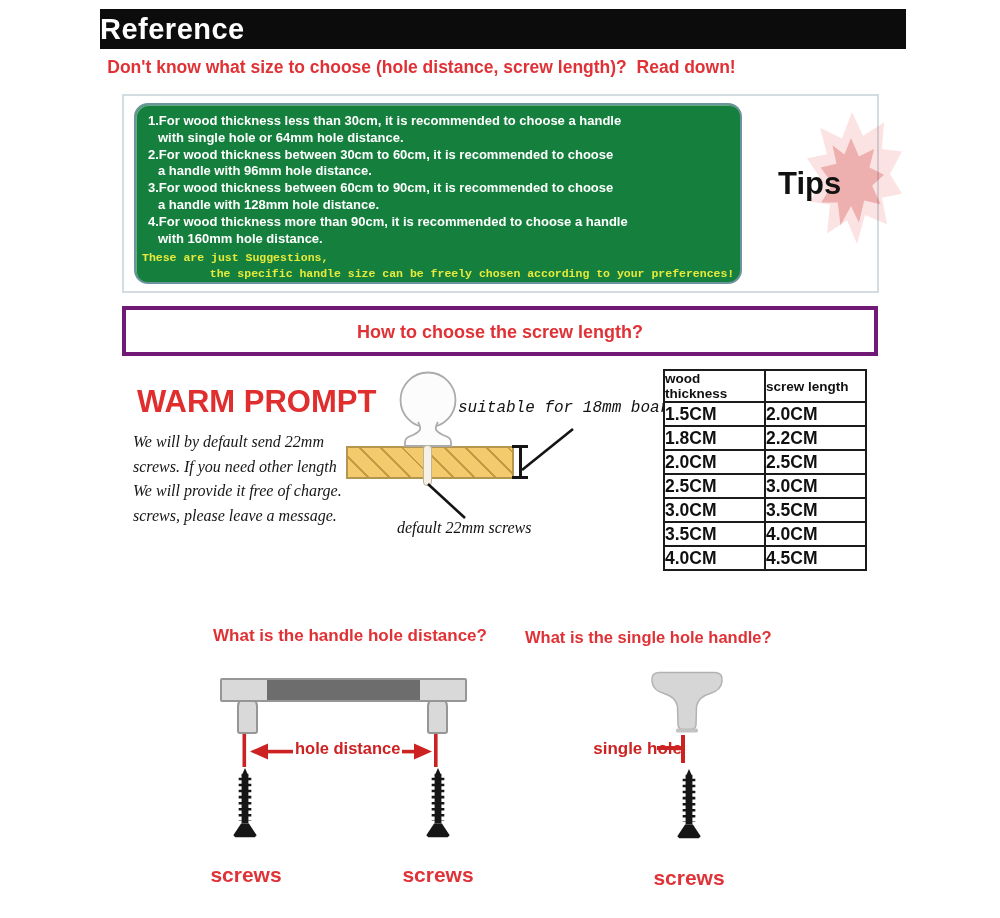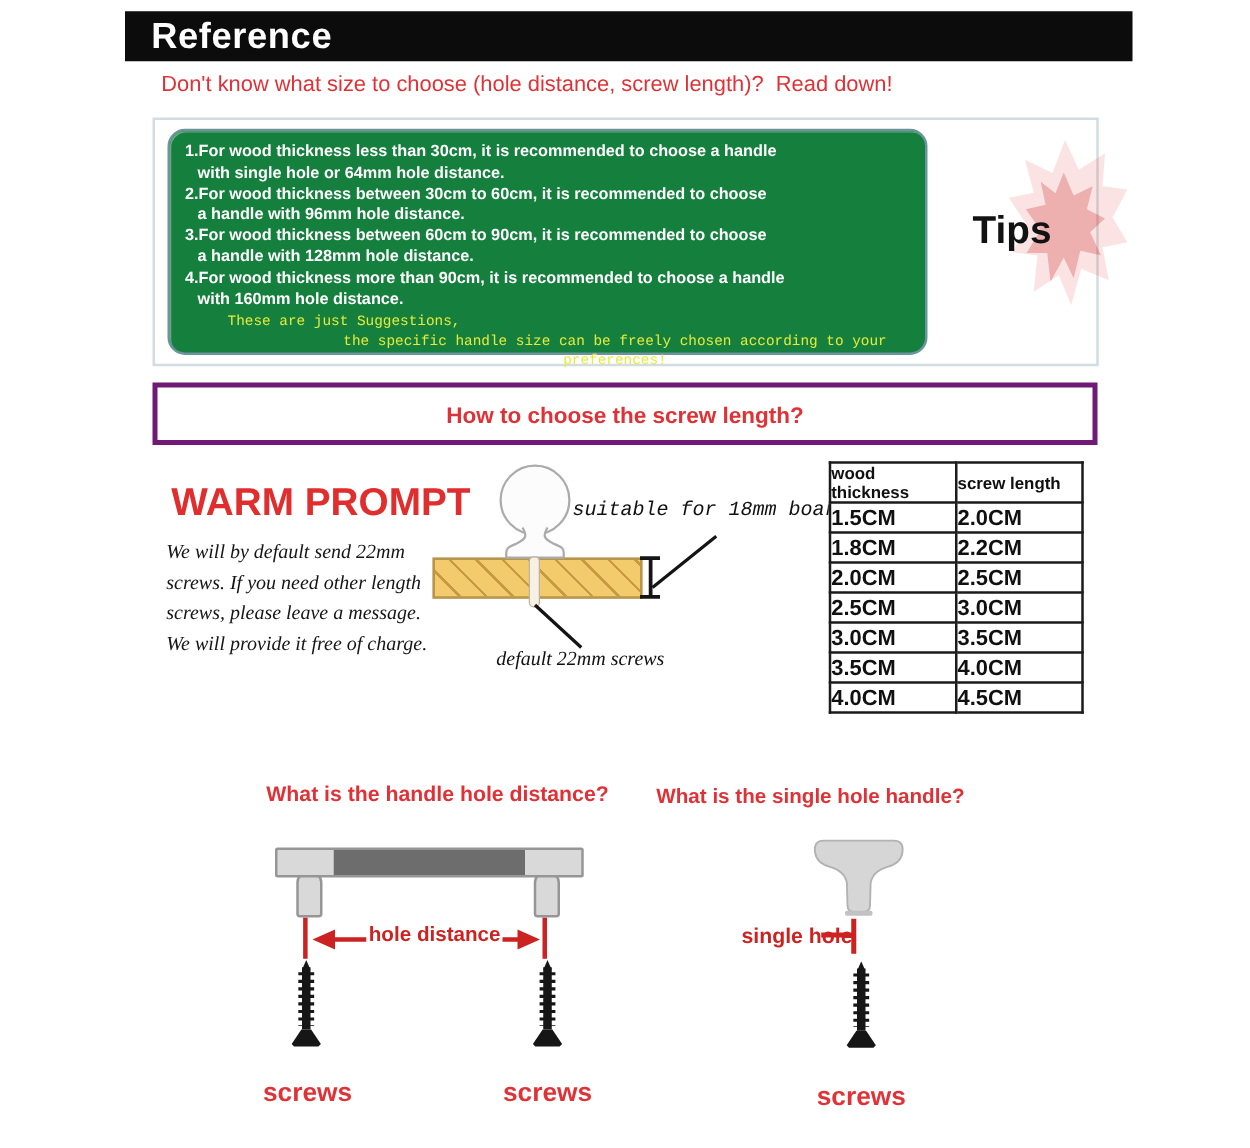--- a/index.html
+++ b/index.html
@@ -3,37 +3,37 @@
 <meta charset="utf-8">
 <style>
   html,body { margin:0; padding:0; background:#fff; }
   .page { position:relative; width:1000px; height:918px; background:#ffffff;
           font-family:"Liberation Sans",sans-serif; overflow:hidden; }
   .abs { position:absolute; }
 
   
   .banner { left:100px; top:9px; width:806px; height:40px; background:#0c0c0c;
             color:#fff; font-size:29px; font-weight:bold; line-height:40px;
-            padding-left:21px; box-sizing:border-box; letter-spacing:0.5px; }
+            box-sizing:border-box; letter-spacing:0.5px; }
 
   .intro { left:0; top:57px; width:843px; text-align:center; color:#e03236;
-           font-weight:normal; font-size:17.5px; white-space:pre; }
+           font-weight:bold; font-size:17.5px; white-space:pre; }
 
   
   .box1 { left:122px; top:94px; width:757px; height:199px;
           border:2px solid #d3dde1; box-sizing:border-box; background:#fff; }
   .tealbox { left:134px; top:103px; width:608px; height:181px; background:#15803d;
              border:2px solid #6b949c; border-radius:14px; box-sizing:border-box;
              color:#fff; font-weight:bold; font-size:13px;
              box-shadow:inset 1px 1px 0 rgba(255,255,255,.35); z-index:2; }
   .tips-list { padding:8px 0 0 12px; line-height:16.8px; }
   .tip-l2 { padding-left:10px; }
   .note { font-family:"Liberation Mono","DejaVu Sans Mono",monospace; color:#e7ea3c;
-          font-weight:normal; font-size:11.5px; line-height:15.5px;
-          padding-left:6px; margin-top:3px;margin-left:40px; }
+          font-weight:bold; font-size:11.5px; line-height:15.5px;
+          padding-left:6px; margin-top:3px; }
   .note2 { padding-left:62px;text-align:center; }
 
   .star1 { left:802px; top:112px; width:100px; height:132px; background:rgba(224,60,60,0.14);
            clip-path:polygon(50% 0%,61% 18%,82% 8%,80% 28%,100% 30%,88% 47%,100% 62%,80% 65%,85% 85%,63% 78%,55% 100%,45% 82%,25% 92%,28% 70%,8% 68%,20% 52%,5% 35%,25% 32%,18% 12%,40% 20%); }
   .star2 { left:818px; top:138px; width:66px; height:92px; background:rgba(205,40,40,0.28);
            clip-path:polygon(50% 0%,62% 20%,85% 12%,78% 32%,100% 40%,82% 52%,95% 72%,70% 68%,62% 92%,50% 74%,34% 95%,30% 70%,5% 70%,22% 50%,4% 32%,28% 28%,22% 8%,40% 18%); }
   .tips-label { left:778px; top:166px; font-size:31px; font-weight:bold; color:#121212; }
 
   
   .box2 { left:122px; top:306px; width:756px; height:50px; border:4px solid #701a75;
@@ -139,22 +139,22 @@
   </div>
 
   <section class="abs box2">
     <span>How to choose the screw length?</span>
   </section>
 
   <div class="abs wp-title">WARM PROMPT</div>
   <div class="abs wp-lines">
     <div>We will by default send 22mm</div>
     <div>screws. If you need other length</div>
+    <div>We will provide it free of charge.</div>
     <div>screws, please leave a message.</div>
-    <div>We will provide it free of charge.</div>
   </div>
 
   <div class="abs board"></div>
   <div class="abs screw-channel"></div>
   <svg class="abs knob1" viewBox="0 0 72 78">
     <circle cx="36" cy="30" r="27.5" fill="#fcfcfc" stroke="#ababab" stroke-width="1.8"></circle>
     <path d="M26,52 C30,59 29,61 21,65 C16,67 13,68 13,72 L13,76 L59,76 L59,72 C59,68 56,67 51,65 C43,61 42,59 46,52" fill="#fcfcfc" stroke="#ababab" stroke-width="1.8" stroke-linejoin="round"></path>
   </svg>
   <div class="abs ib-v"></div>
   <div class="abs ib-t"></div>

